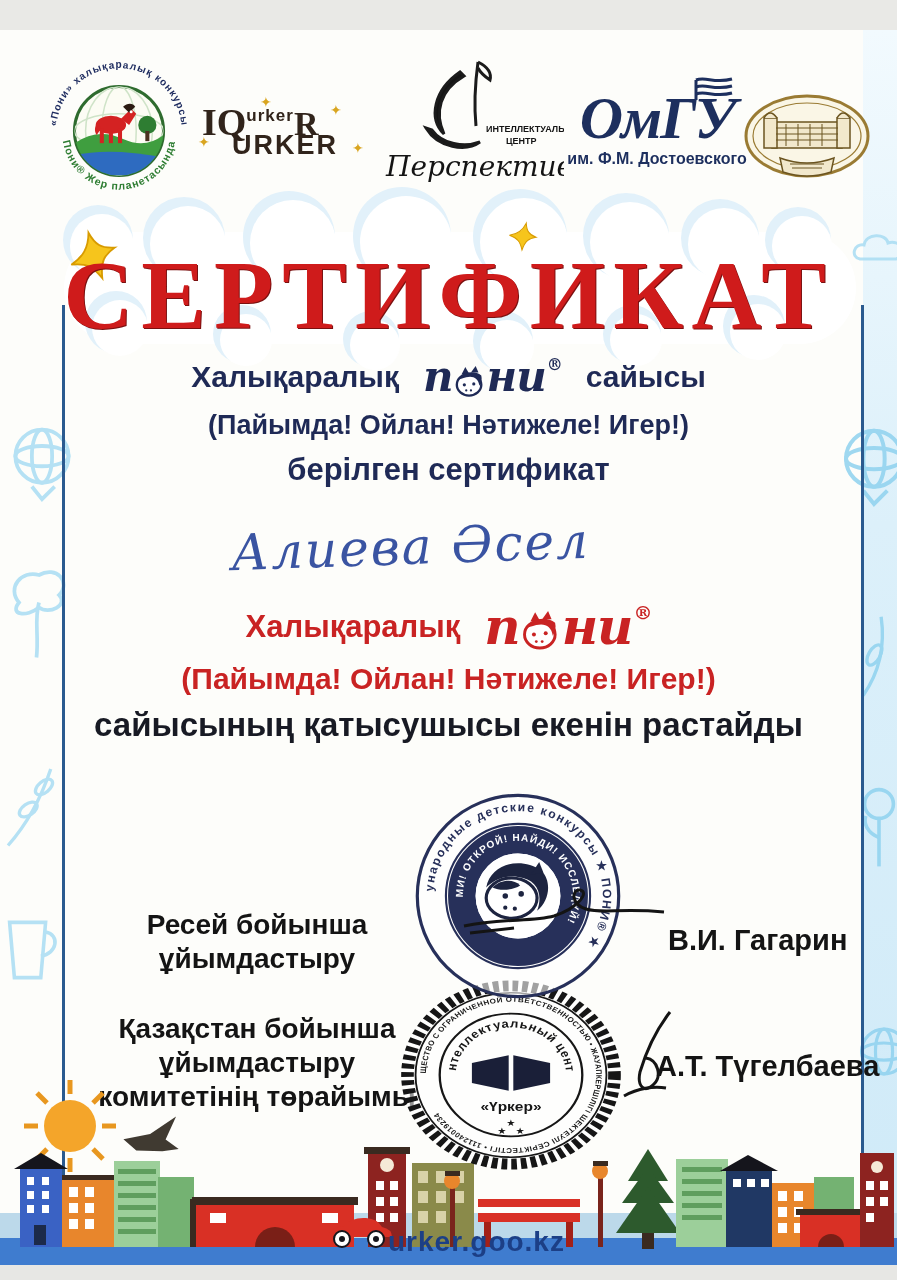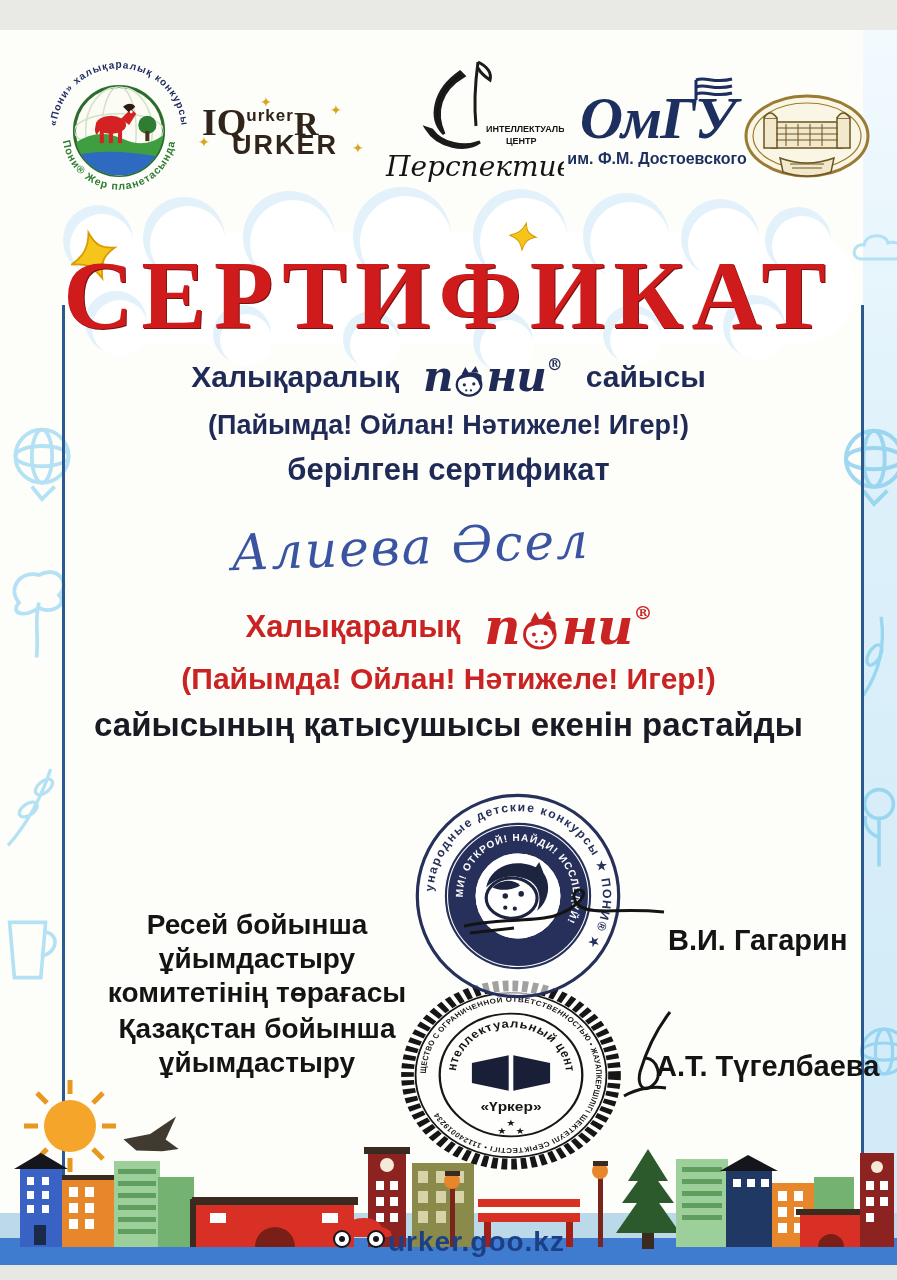--- a/index.html
+++ b/index.html
@@ -298,25 +298,25 @@
   <div class="abs cline conf2 redtx bold">
       <span>(Пайымда! Ойлан! Нәтижеле! Игер!)</span>
     </div>
   <div class="abs cline conf3 bold">
       <span>сайысының қатысушысы екенін растайды</span>
     </div>
 
   <div class="abs role role-ru">
     <div>Ресей бойынша</div>
     <div>ұйымдастыру</div>
-    <div>комитетінің төрағасы</div>
   </div>
   <div class="abs role role-kz">
     <div>Қазақстан бойынша</div>
     <div>ұйымдастыру</div>
+    <div>комитетінің төрайымы</div>
   </div>
 
   <svg class="abs stamp1" width="212" height="212" viewBox="0 0 200 200">
     <defs>
       <path id="st1o" d="M20,100 A80,80 0 1 1 180,100 A80,80 0 1 1 20,100"></path>
       <path id="st1i" d="M48,100 A52,52 0 1 1 152,100 A52,52 0 1 1 48,100"></path>
     </defs>
     <circle cx="100" cy="100" r="95" fill="rgba(255,255,255,0.6)"></circle>
     <circle cx="100" cy="100" r="95" fill="none" stroke="#27305a" stroke-width="3"></circle>
     <circle cx="100" cy="100" r="68" fill="none" stroke="#27305a" stroke-width="2"></circle>

